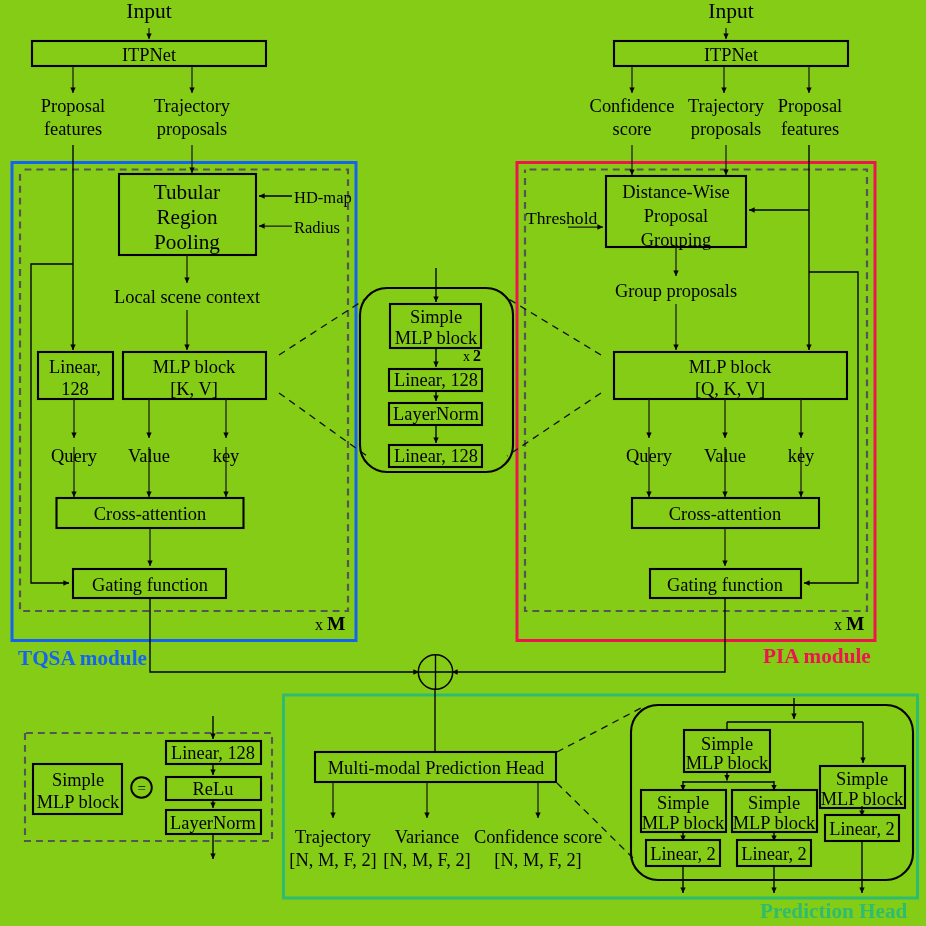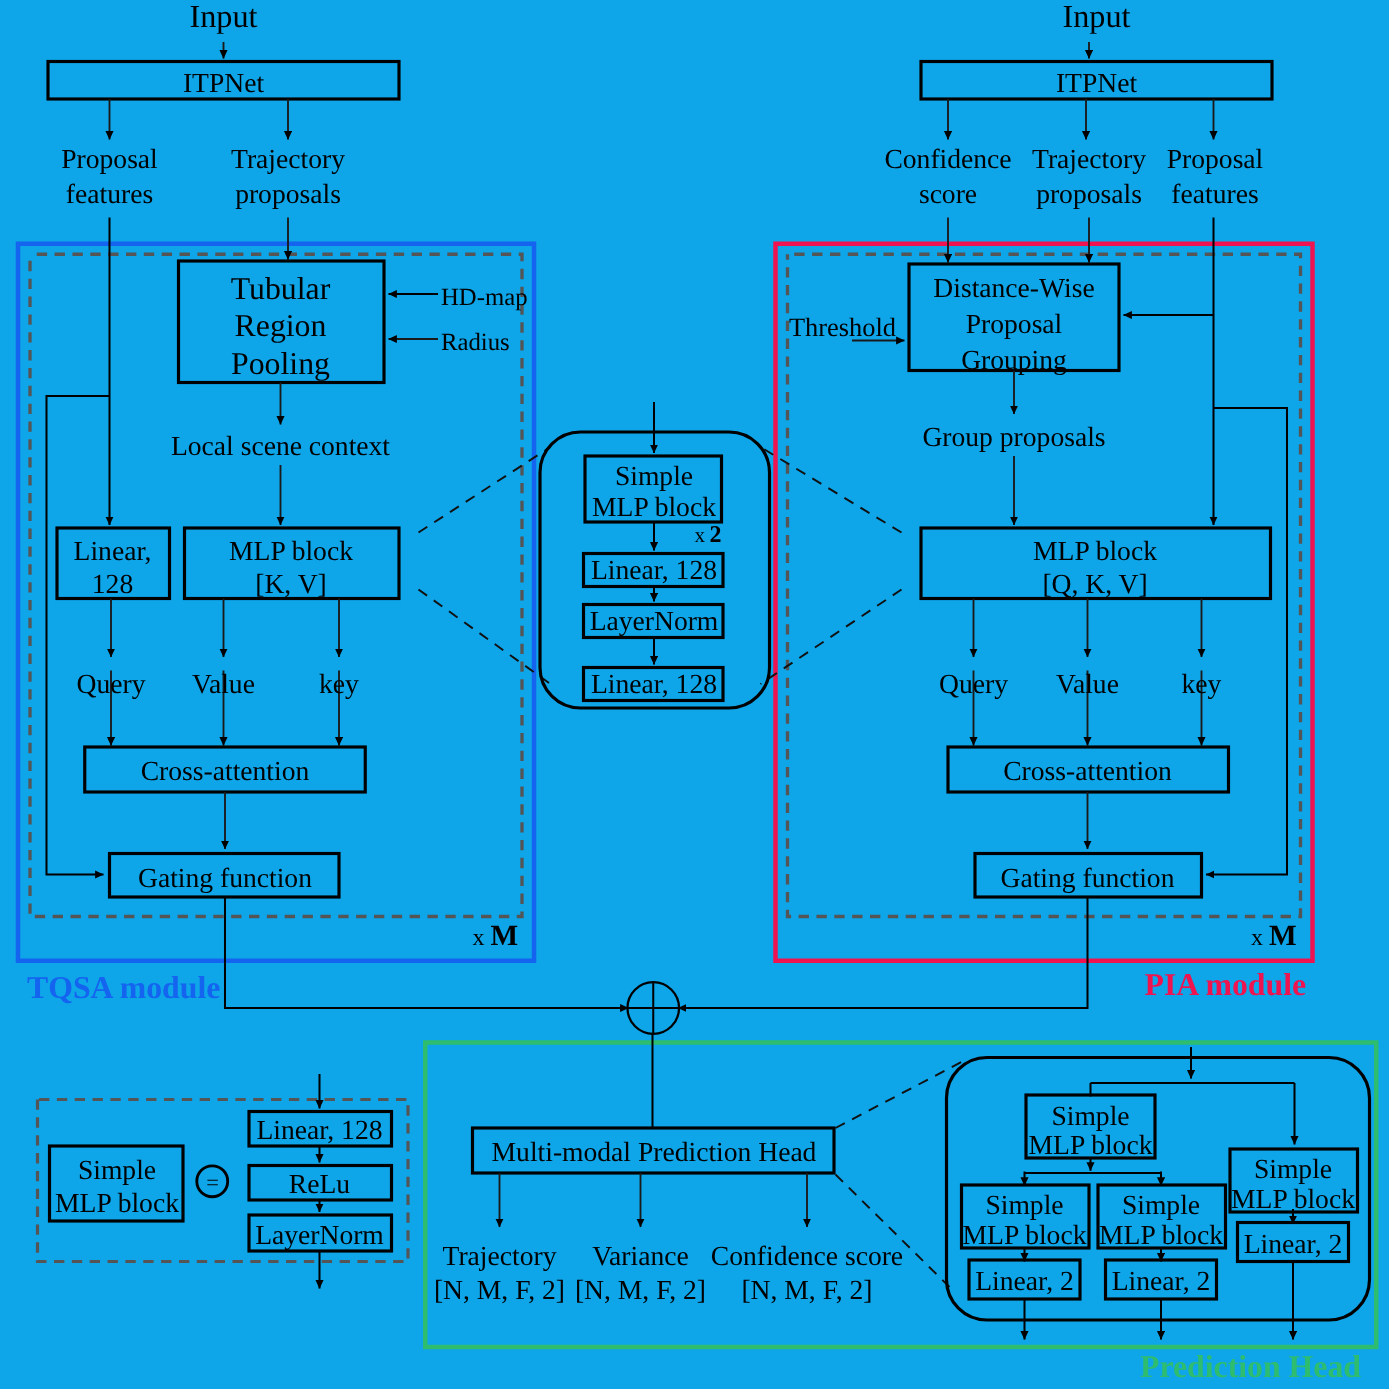--- a/index.html
+++ b/index.html
@@ -1,17 +1,17 @@
 <!DOCTYPE html>
 <html><head>
 <meta charset="utf-8">
 <style>
   html,body{margin:0;padding:0;background:#ffffff;}
   body{width:926px;height:926px;overflow:hidden;}
-  #stage{position:relative;width:926px;height:926px;background:#0ea5e9;-webkit-font-smoothing:antialiased;}
+  #stage{position:relative;width:926px;height:926px;background:#84cc16;-webkit-font-smoothing:antialiased;}
   svg{position:absolute;left:0;top:0;display:block;}
   text{font-family:"Liberation Serif",serif;}
   .t,.t16,.tb,.tl,.tr{fill:#000;}
   .t{font-size:18.4px;text-anchor:middle;}
   .tl{font-size:16.5px;text-anchor:start;}
   .tbig{font-size:21.5px;text-anchor:middle;fill:#000;}
   .tr{font-size:19px;text-anchor:end;}
   .tb{font-size:19px;font-weight:bold;}
   .modlbl{font-size:21.2px;font-weight:bold;}
   .bx{fill:none;stroke:#000;stroke-width:2.1;}

